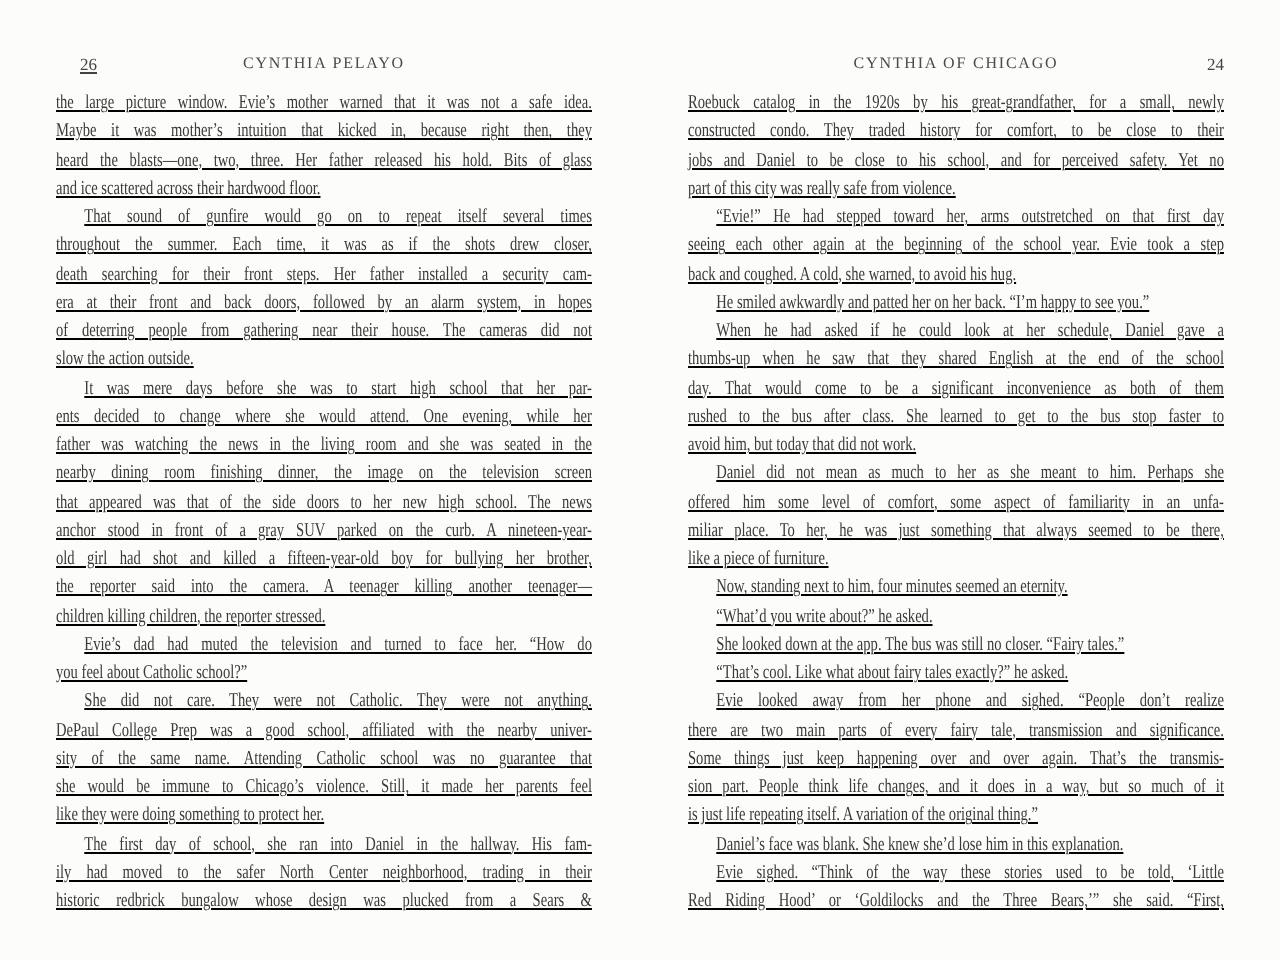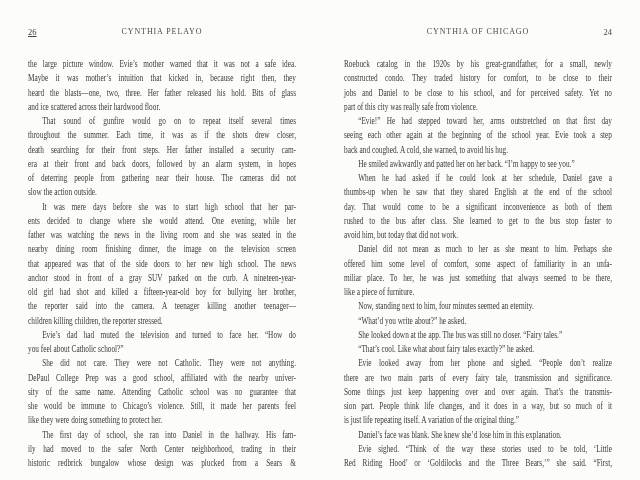--- a/index.html
+++ b/index.html
@@ -33,24 +33,24 @@
     text-align: center;
     white-space: nowrap;
   }
   .folio {
     position: absolute;
     top: 0;
     font-size: 8.5px;
     letter-spacing: 0;
     color: #444;
   }
-  .page.left  .folio { left: 0; text-decoration: underline; }
+  .page.left  .folio { left: 12px; text-decoration: underline; }
   .page.right .folio { right: 0; }
 
-  .page-body { margin-top: 19px; }
+  .page-body { margin-top: 7px; text-decoration: underline; }
 
   .line {
     box-sizing: border-box;
     width: 360px;            
     height: 14.25px;
     font-size: 9.8px;
     line-height: 14.25px;
     color: #3a3a3a;
     text-align: justify;
     text-align-last: justify;

